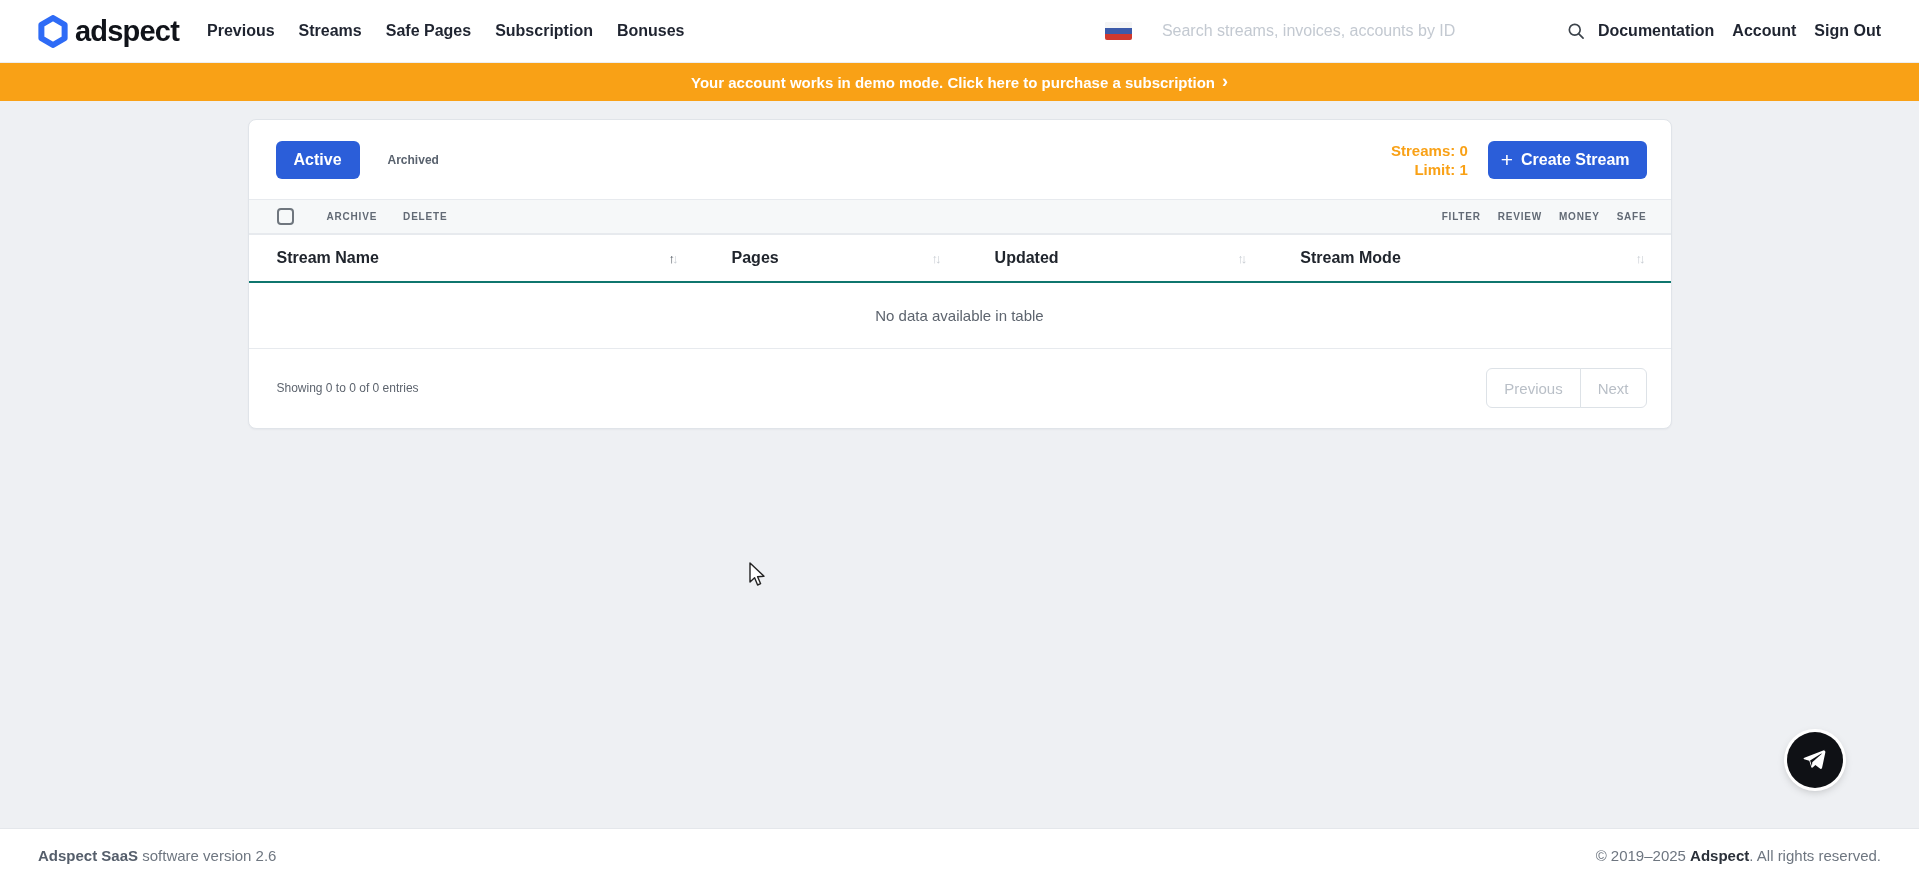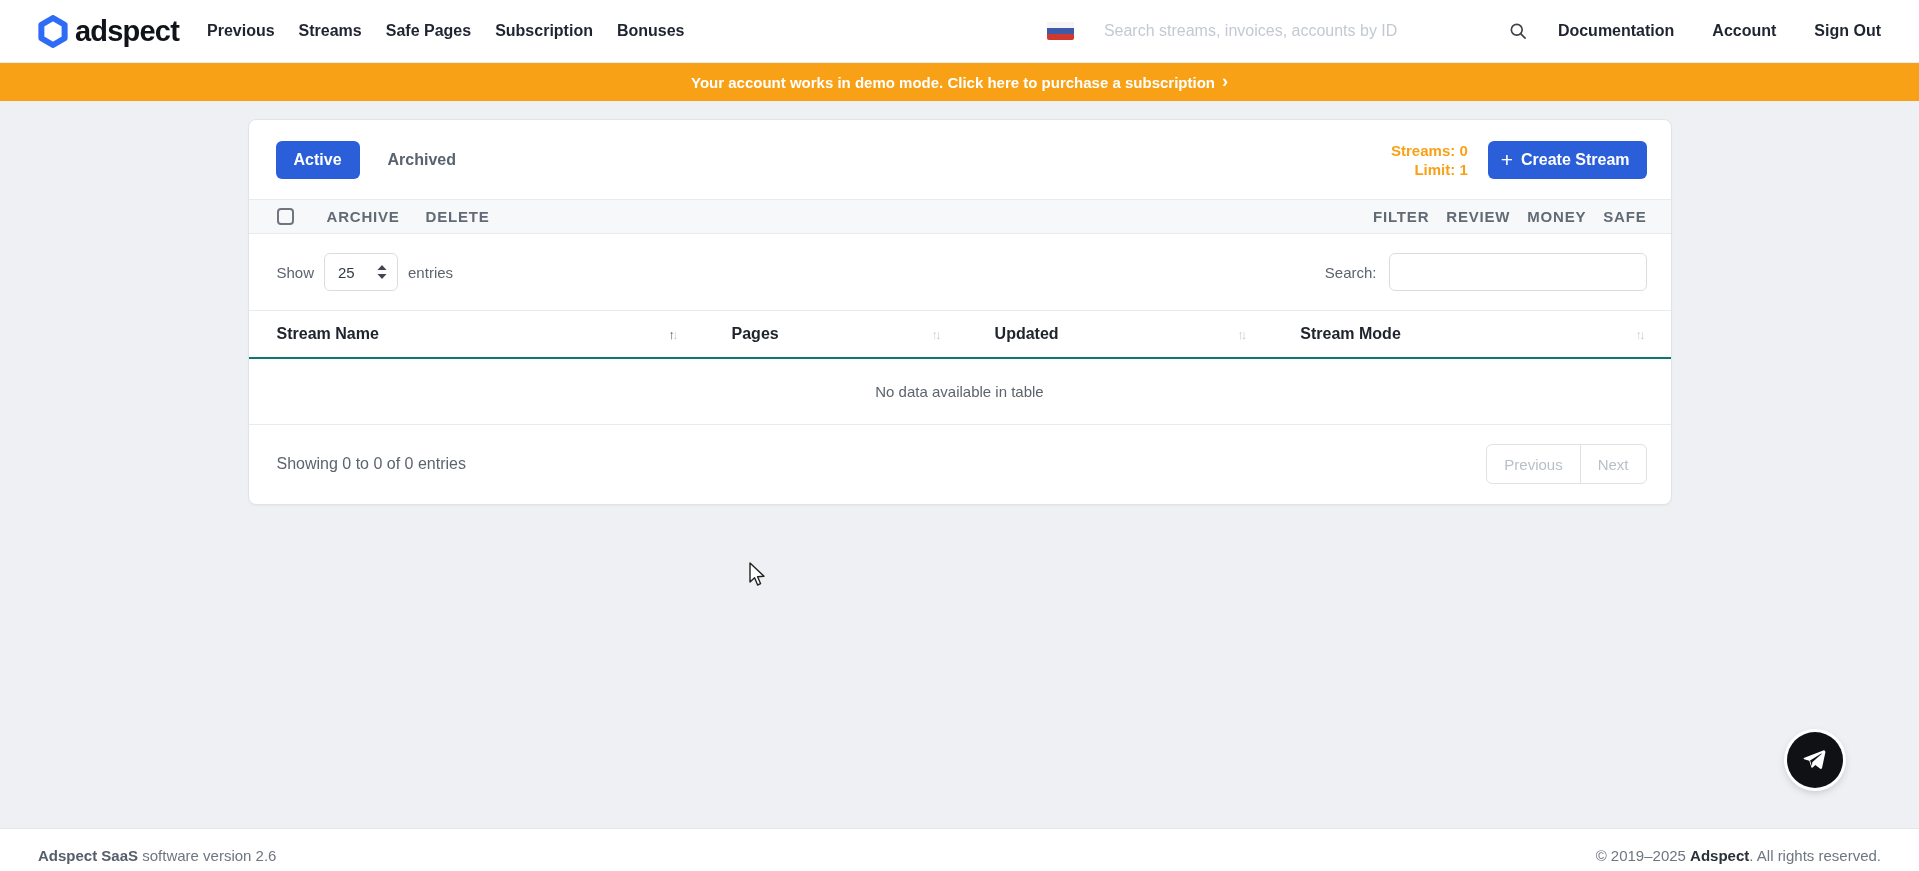--- a/index.html
+++ b/index.html
@@ -15,50 +15,50 @@
   .main-nav a { text-decoration:none; color:#1f2430; font-size:16px; font-weight:700; cursor:pointer; }
   .nav-spacer { flex:1; }
   .flag { width:27px; height:18px; border-radius:2px; overflow:hidden; flex:none;
           box-shadow:0 0 0 1px #e3e6ea inset; cursor:pointer; display:flex; flex-direction:column; }
   .flag div { flex:1; }
   .flag .w { background:#f5f5f5; } .flag .b { background:#3d5ba9; } .flag .r { background:#d0392e; }
   .hdr-search { border:none; outline:none; font-size:16px; color:#3c434c; width:400px; margin-left:30px;
                 background:transparent; font-family:"Liberation Sans", sans-serif; }
   .hdr-search::placeholder { color:#c3c9d1; }
   .search-btn { background:none; border:none; cursor:pointer; display:flex; align-items:center; padding:4px; }
-  .hdr-links { display:flex; align-items:center; gap:38px; margin-left:26px;justify-content:space-between; }
+  .hdr-links { display:flex; align-items:center; gap:18px; margin-left:8px;justify-content:space-between; }
   .hdr-links a { text-decoration:none; color:#1f2430; font-size:16px; font-weight:700; cursor:pointer; }
 
   
   .banner { height:38px; background:#f9a116; display:flex; align-items:center; justify-content:center;
             color:#ffffff; font-size:15px; font-weight:700; cursor:pointer; }
   .banner .chev { margin-left:7px; font-size:18px; font-weight:700; line-height:1; position:relative; top:-1px; }
 
   
   .main { height:709px; background:#eef0f3; }
   .card { width:1424px; margin:18px auto 0; background:#ffffff; border:1px solid #e0e4e9;
           border-radius:8px; overflow:hidden; box-shadow:0 1px 2px rgba(20,30,50,.04); }
 
   .card-top { display:flex; align-items:center; padding:21px 24px 20px 27px; }
   .btn-blue { background:#2b5ed9; color:#ffffff; border:none; border-radius:6px; height:38px;
               font-size:16px; font-weight:700; cursor:pointer; font-family:"Liberation Sans", sans-serif; }
   .tab-active { padding:0 18px; }
   .tab-archived { margin-left:14px; padding:0 14px; height:38px; background:none; border:none;
-                  font-size:16px; font-weight:700; color:#59626e; cursor:pointer;
+                  font-size:12px; font-weight:700; color:#59626e; cursor:pointer;
                   font-family:"Liberation Sans", sans-serif; }
   .quota { margin-left:auto; text-align:right; color:#f9a116; font-size:15px; font-weight:700; line-height:19px; }
   .btn-create { margin-left:20px; padding:0 17px 0 13px; display:flex; align-items:center; gap:8px; }
   .btn-create .plus { font-size:21px; font-weight:400; line-height:1; position:relative; top:-1px; }
 
   .bulk-bar { height:35px; background:#f6f8f9; border-top:1px solid #e7eaee; border-bottom:1px solid #e7eaee;
               display:flex; align-items:center; padding:0 24px 0 28px; }
   .bulk-check { width:17px; height:17px; border:2px solid #6f767e; border-radius:4px; background:#f6f8f9; cursor:pointer; }
   .bulk-left { display:flex; gap:26px; margin-left:33px; }
   .bulk-right { display:flex; gap:17px; margin-left:auto; }
-  .bulk-bar a { font-size:15px; letter-spacing:.8px; color:#626a75; font-weight:600; text-decoration:none; cursor:pointer; }
+  .bulk-bar a { font-size:10px; letter-spacing:.8px; color:#626a75; font-weight:600; text-decoration:none; cursor:pointer; }
 
   .controls { display:flex; align-items:center; padding:19px 24px 19px 28px; }
   .ctl-text { font-size:15px; color:#5b636e; }
   .length-select { width:74px; height:38px; border:1px solid #d8dde3; border-radius:6px; margin:0 10px;
                    display:flex; align-items:center; justify-content:space-between; padding:0 10px 0 13px;
                    font-size:15px; color:#333a44; background:#fff; cursor:pointer; }
   .ctl-right { margin-left:auto; display:flex; align-items:center; }
   .tbl-search { width:258px; height:38px; border:1px solid #d8dde3; border-radius:6px; margin-left:12px;
                 outline:none; padding:0 10px; font-size:15px; font-family:"Liberation Sans", sans-serif; }
 
@@ -67,21 +67,21 @@
                 font-size:16px; font-weight:700; color:#20252d; text-align:left; cursor:pointer; }
   .streams th:nth-child(1){ width:32%; } .streams th:nth-child(2){ width:18.5%; }
   .streams th:nth-child(3){ width:21.5%; } .streams th:nth-child(4){ width:28%; }
   .th-inner { display:flex; align-items:center; }
   .sort { margin-left:auto; font-size:13px; letter-spacing:-3px; padding-left:12px; }
   .sort .up, .sort .dn { color:#c7ccd2; }
   .streams th:first-child .sort .up { color:#474e57; }
   .empty-cell { text-align:center; padding:24px 0; font-size:15px; color:#5d646e; border-bottom:1px solid #e7eaee; }
 
   .card-bottom { display:flex; align-items:center; padding:19px 24px 20px 28px; }
-  .info-text { font-size:16px; color:#5d646e; }
+  .info-text { font-size:12px; color:#5d646e; }
   .pager { margin-left:auto; display:flex; }
   .pager button { height:40px; padding:0 17px; background:#ffffff; border:1px solid #dde2e7;
                   color:#b9bfc7; font-size:15px; font-family:"Liberation Sans", sans-serif; cursor:default; }
   .pager .prev { border-radius:6px 0 0 6px; }
   .pager .next { border-radius:0 6px 6px 0; margin-left:-1px; }
 
   
   .footer { height:53px; background:#ffffff; border-top:1px solid #e4e7eb;
             display:flex; align-items:center; padding:0 38px; font-size:15px; color:#6e7680; }
   .footer b { color:#555e6b; font-weight:700; }
@@ -163,37 +163,20 @@
         <a>DELETE</a>
       </div>
       <div class="bulk-right">
         <a>FILTER</a>
         <a>REVIEW</a>
         <a>MONEY</a>
         <a>SAFE</a>
       </div>
     </div>
 
-    <div class="controls">
-      <span class="ctl-text">Show</span>
-      <div class="length-select">
-        <span>25</span>
-        <span style="display:flex;">
-          <svg width="10" height="14" viewBox="0 0 10 14" fill="#3f4650">
-            <polygon points="5,0 9.5,5 0.5,5"></polygon>
-              <polygon points="5,14 9.5,9 0.5,9"></polygon>
-          </svg>
-        </span>
-      </div>
-      <span class="ctl-text">entries</span>
-      <div class="ctl-right">
-        <span class="ctl-text">Search:</span>
-        <input class="tbl-search" style="">
-      </div>
-    </div>
 
     <table class="streams">
       <thead>
         <tr>
           <th>
             <div class="th-inner">
               <span>Stream Name</span>
               <span class="sort"><span class="up">↑</span><span class="dn">↓</span></span>
             </div>
           </th>

